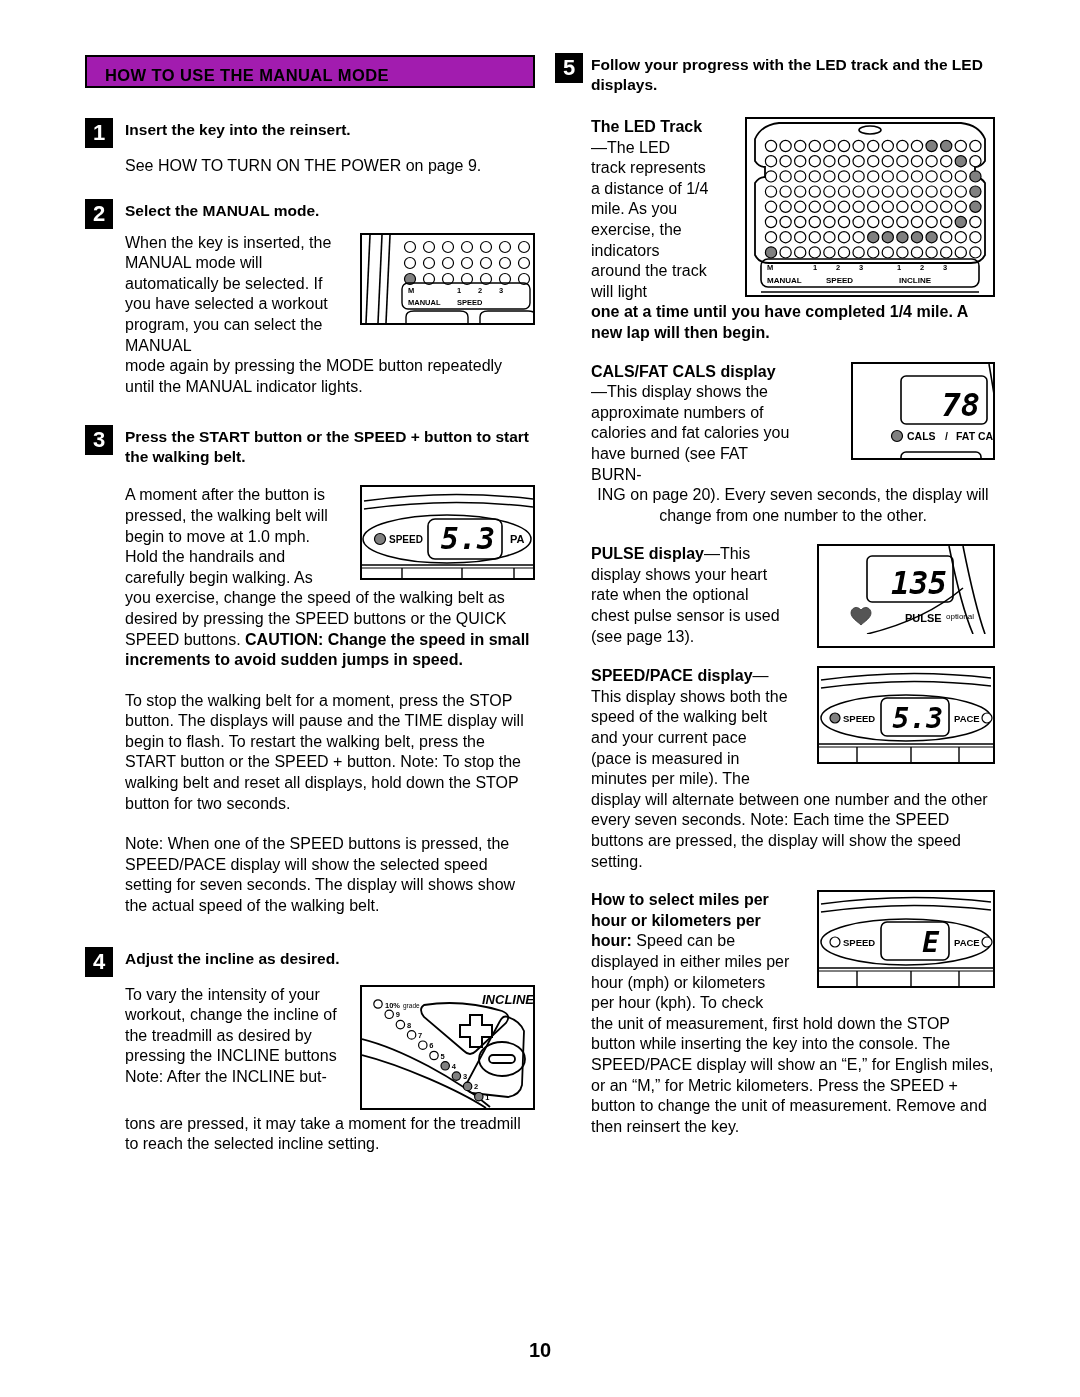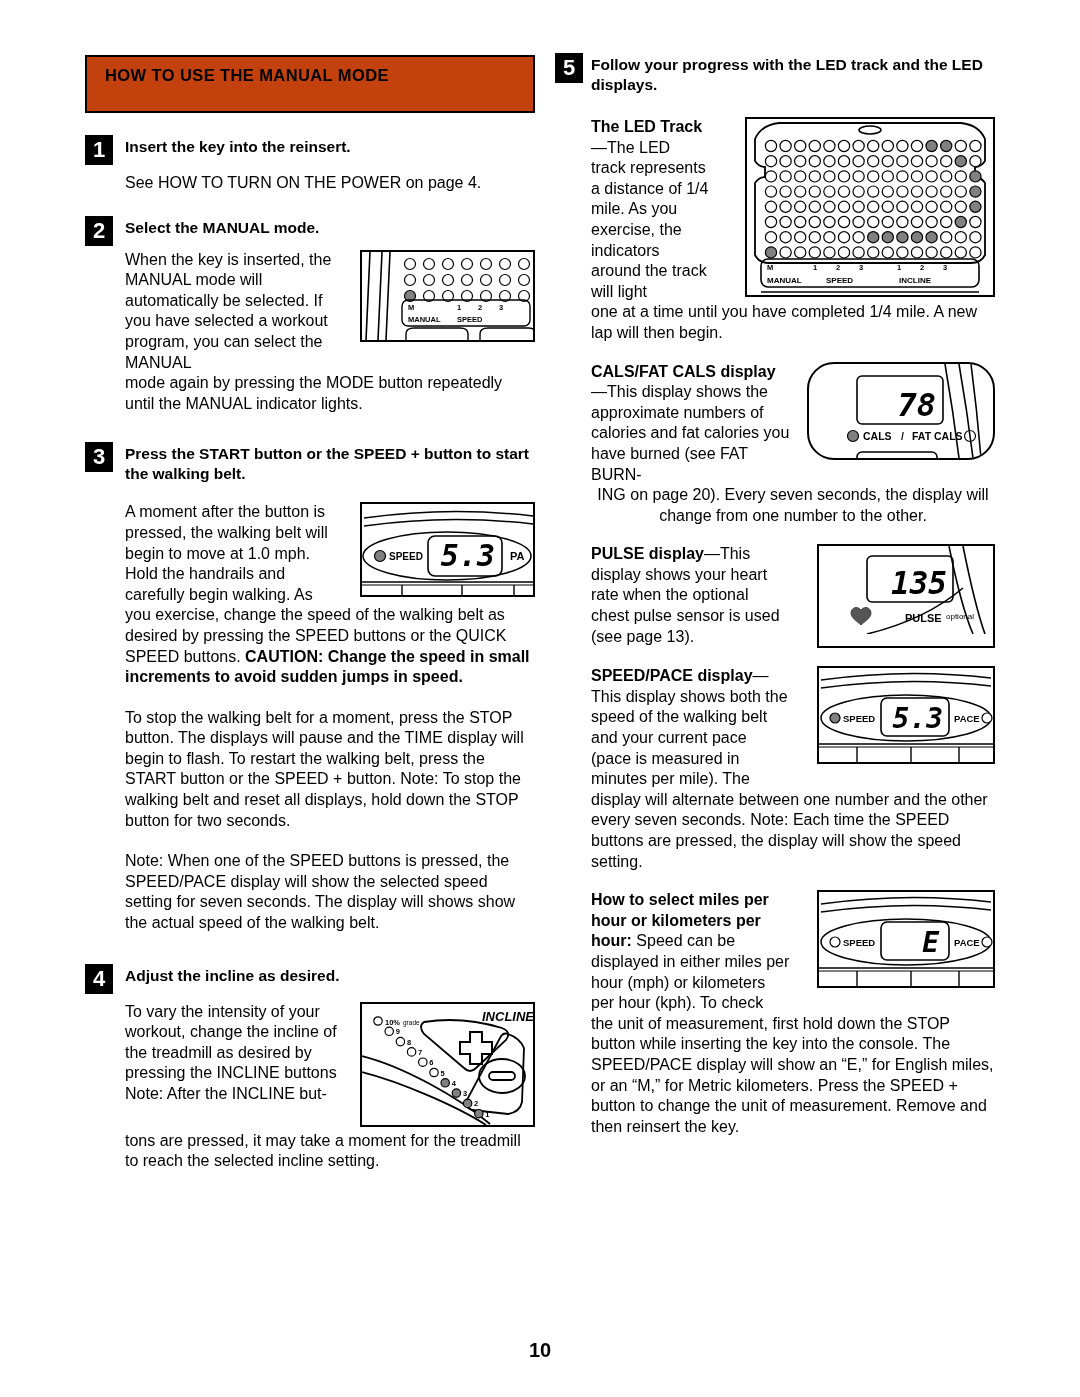--- a/index.html
+++ b/index.html
@@ -10,22 +10,22 @@
     -webkit-font-smoothing:antialiased;
   }
   .page{position:absolute;inset:0;}
 
   
   .col-left{position:absolute;left:85px;top:55px;width:450px;}
   .col-right{position:absolute;left:555px;top:55px;width:440px;}
 
   
   .section-bar{
-    border:2px solid #000;background:#c2410c;
-    padding:9px 0 26px 18px;margin-bottom:24px;
+    border:2px solid #000;background:#a21caf;
+    padding:9px 0 1px 18px;margin-bottom:32px;
     font-weight:bold;font-size:16.5px;letter-spacing:.4px;
   }
 
   
   .step{position:relative;padding-left:40px;margin-bottom:6px;}
   .step-num{
     position:absolute;left:0;top:-2px;
     width:28px;height:30px;background:#000;color:#fff;
     font-weight:bold;font-size:22px;line-height:30px;text-align:center;
     font-family:"Liberation Sans", sans-serif;
@@ -64,21 +64,21 @@
 <div class="page">
 
   <div class="col-left">
 
     <div class="section-bar">HOW TO USE THE MANUAL MODE</div>
 
     <div class="step">
       <div class="step-num">1</div>
       <div class="step-title">Insert the key into the reinsert.</div>
     </div>
-    <p class="body-text indent" style="margin-top:16px;">See HOW TO TURN ON THE POWER on page 4.</p>
+    <p class="body-text indent" style="margin-top:16px;">See HOW TO TURN ON THE POWER on page 9.</p>
 
     <div class="step" style="margin-top:24px;">
       <div class="step-num">2</div>
       <div class="step-title">Select the MANUAL mode.</div>
     </div>
 
     <div class="wrap indent" style="margin-top:12px;">
 
       <div class="fig" style="width:175px;height:92px;">
         <svg width="171" height="88" viewBox="0 0 171 88">
@@ -365,25 +365,25 @@
           <text x="196" y="151" font-family="Liberation Sans, sans-serif" font-size="7.5" font-weight="bold">3</text>
           <text x="20" y="164" font-family="Liberation Sans, sans-serif" font-size="8" font-weight="bold">MANUAL</text>
           <text x="79" y="164" font-family="Liberation Sans, sans-serif" font-size="8" font-weight="bold">SPEED</text>
           <text x="152" y="164" font-family="Liberation Sans, sans-serif" font-size="8" font-weight="bold">INCLINE</text>
           <line x1="14" y1="173" x2="232" y2="173" stroke="#000" stroke-width="1.4"></line>
         </svg>
       </div>
       <p class="body-text" style="margin-top:0;width:118px;">
         <b>The LED Track</b><span>—</span><span>The LED track represents a distance of 1/4 mile. As you exercise, the indicators around the track will light</span>
       </p>
-      <p class="body-text" style="margin-top:0;clear:both;">one at a time until you have completed 1/4 mile. A new lap will then begin.</p>
+      <p class="body-text" style="margin-top:0;clear:both;font-weight:bold;">one at a time until you have completed 1/4 mile. A new lap will then begin.</p>
     </div>
 
     <div class="wrap" style="margin-top:18px;padding-left:36px;">
-      <div class="fig" style="width:188px;height:98px;border-radius:27px;">
+      <div class="fig" style="width:144px;height:98px;">
         <svg width="174" height="94" viewBox="0 0 174 94">
           <rect x="48" y="12" width="86" height="48" rx="5" ry="5" fill="none" stroke="#000" stroke-width="1.6"></rect>
           <text class="lcd" x="127" y="52" text-anchor="end" font-size="32" font-weight="bold" font-style="italic">78</text>
           <ellipse cx="44" cy="72" rx="5.5" ry="5.5" fill="#808080" stroke="#000" stroke-width="1.2"></ellipse>
           <text x="54" y="76" font-family="Liberation Sans, sans-serif" font-size="10.5" font-weight="bold">CALS</text>
           <text x="92" y="76" font-family="Liberation Sans, sans-serif" font-size="10.5" font-weight="bold">/</text>
           <text x="103" y="76" font-family="Liberation Sans, sans-serif" font-size="10.5" font-weight="bold">FAT CALS</text>
           <ellipse cx="161" cy="72" rx="5.5" ry="5.5" fill="#fff" stroke="#000" stroke-width="1.2"></ellipse>
           <path d="M136 0 q8 46 14 94" stroke="#000" stroke-width="1.6" fill="none"></path>
           <path d="M150 0 q8 46 14 94" stroke="#000" stroke-width="1.6" fill="none"></path>

